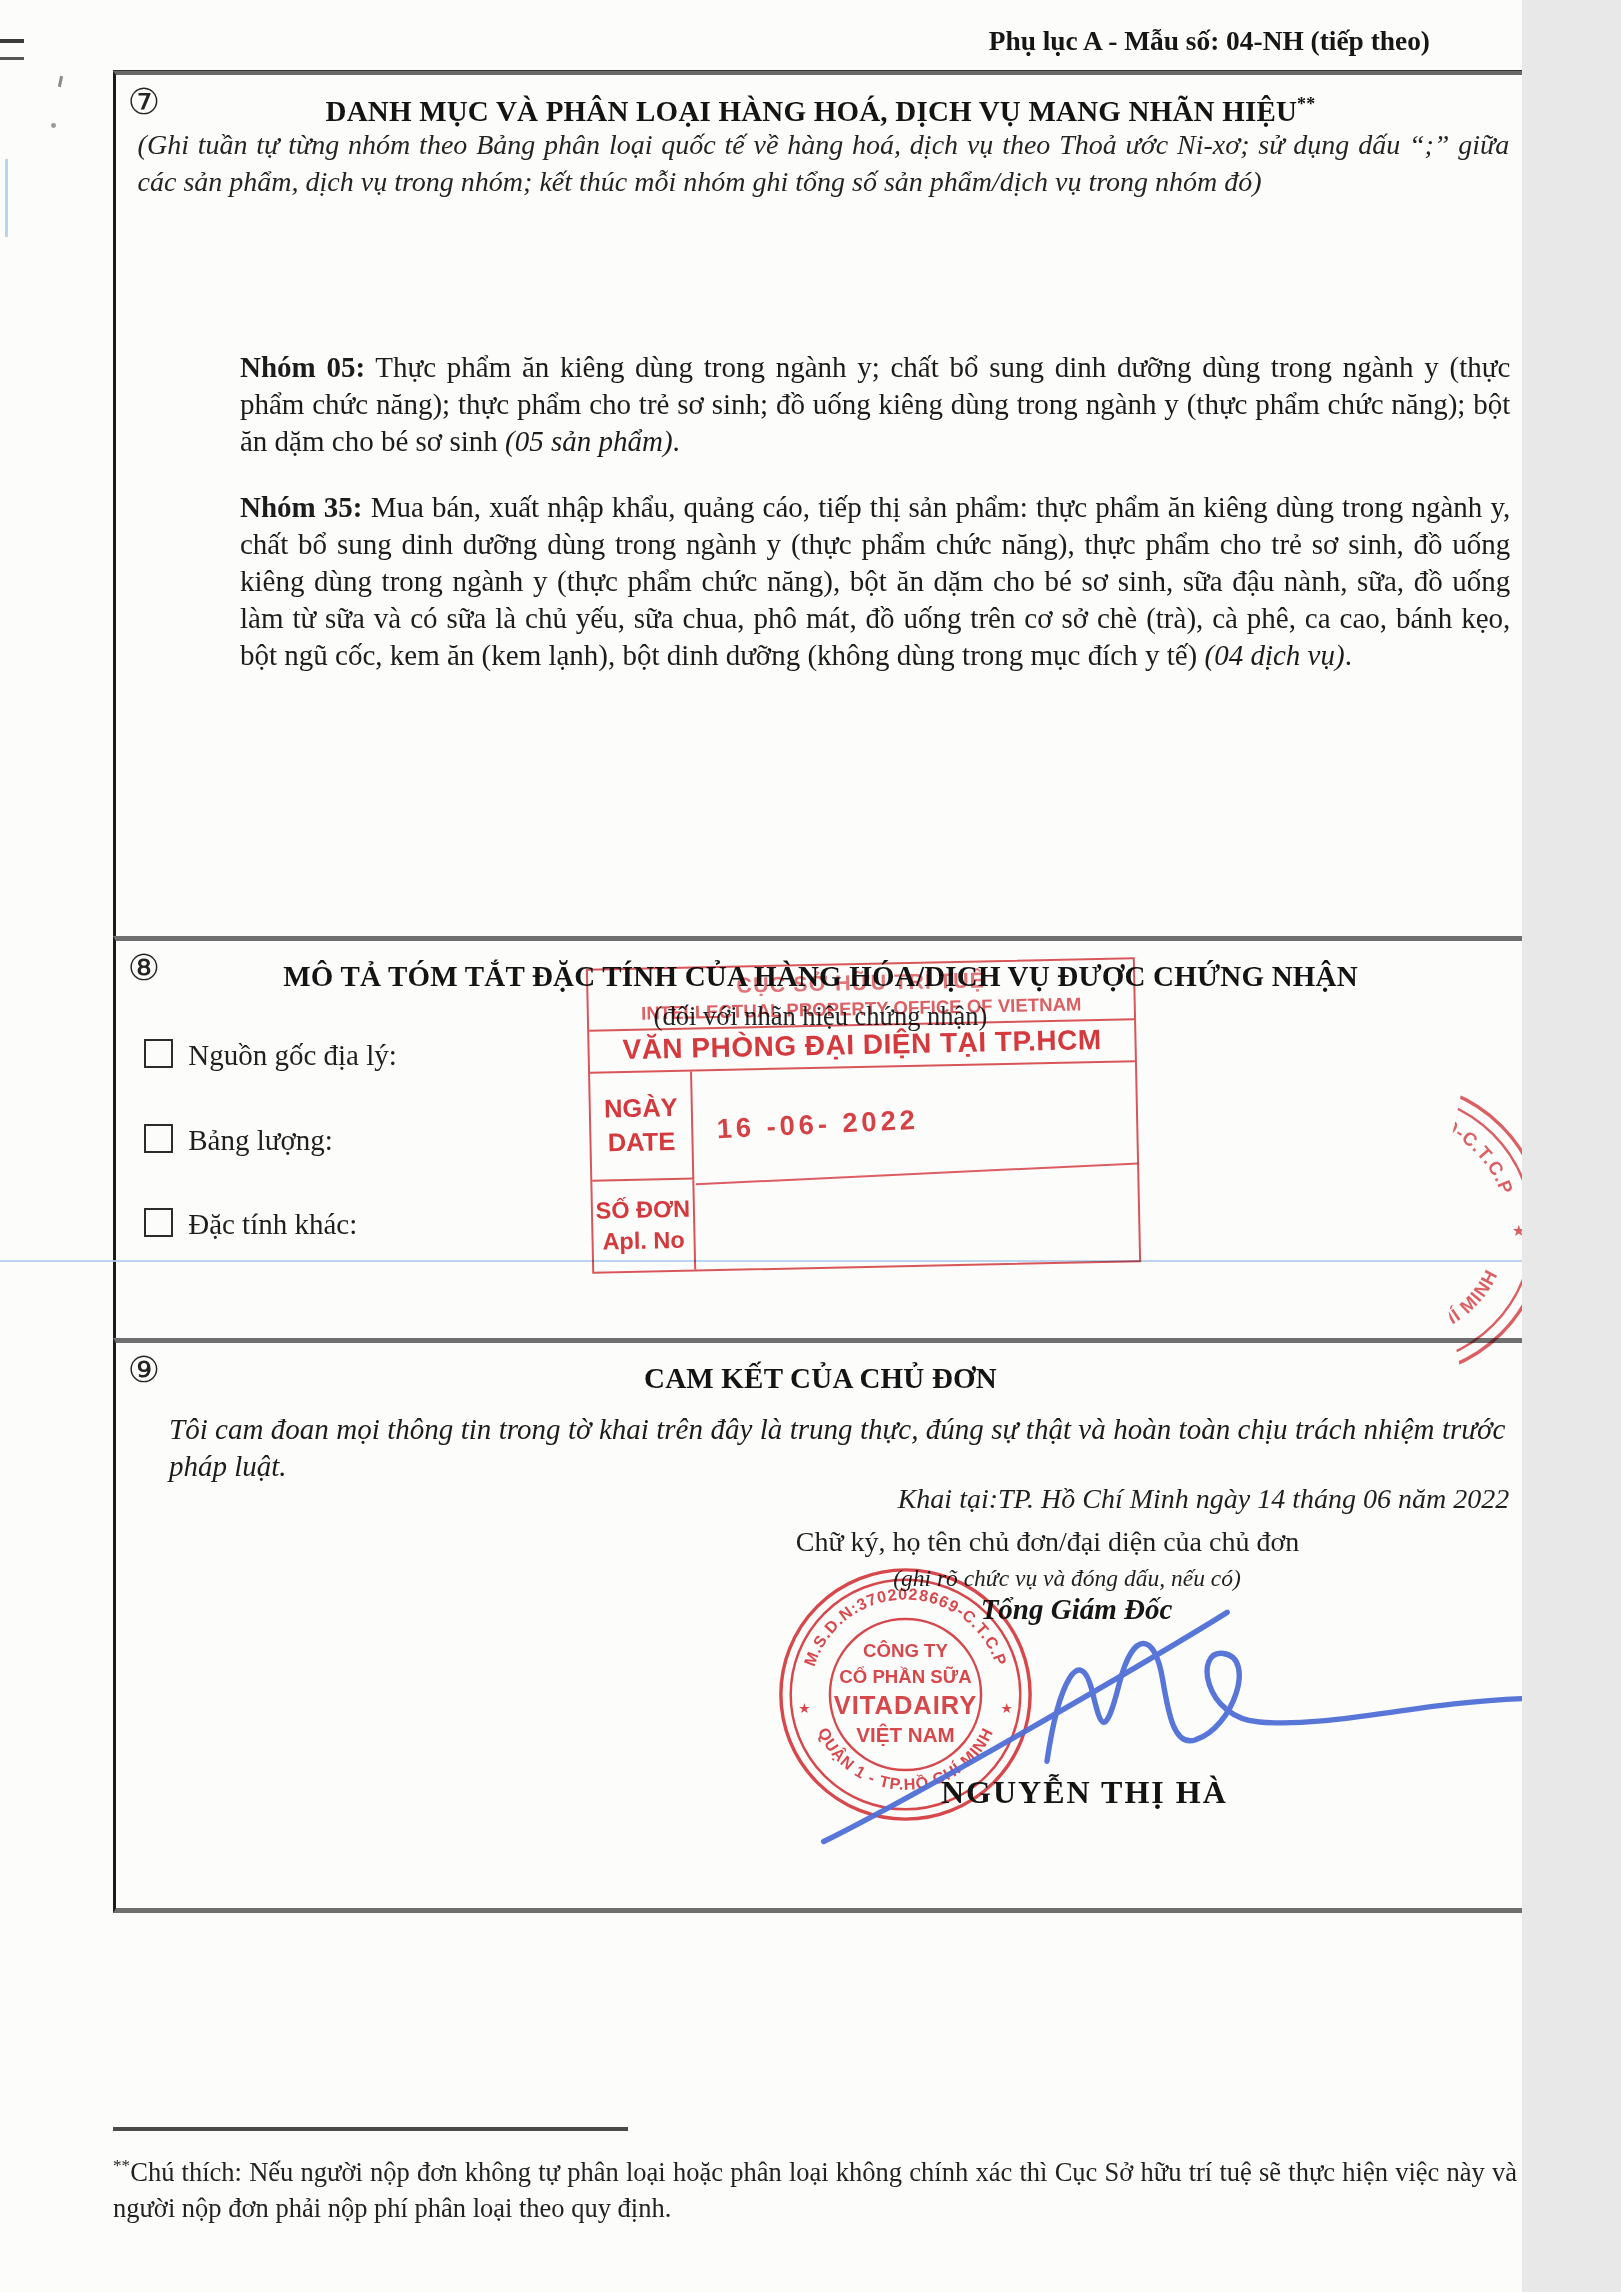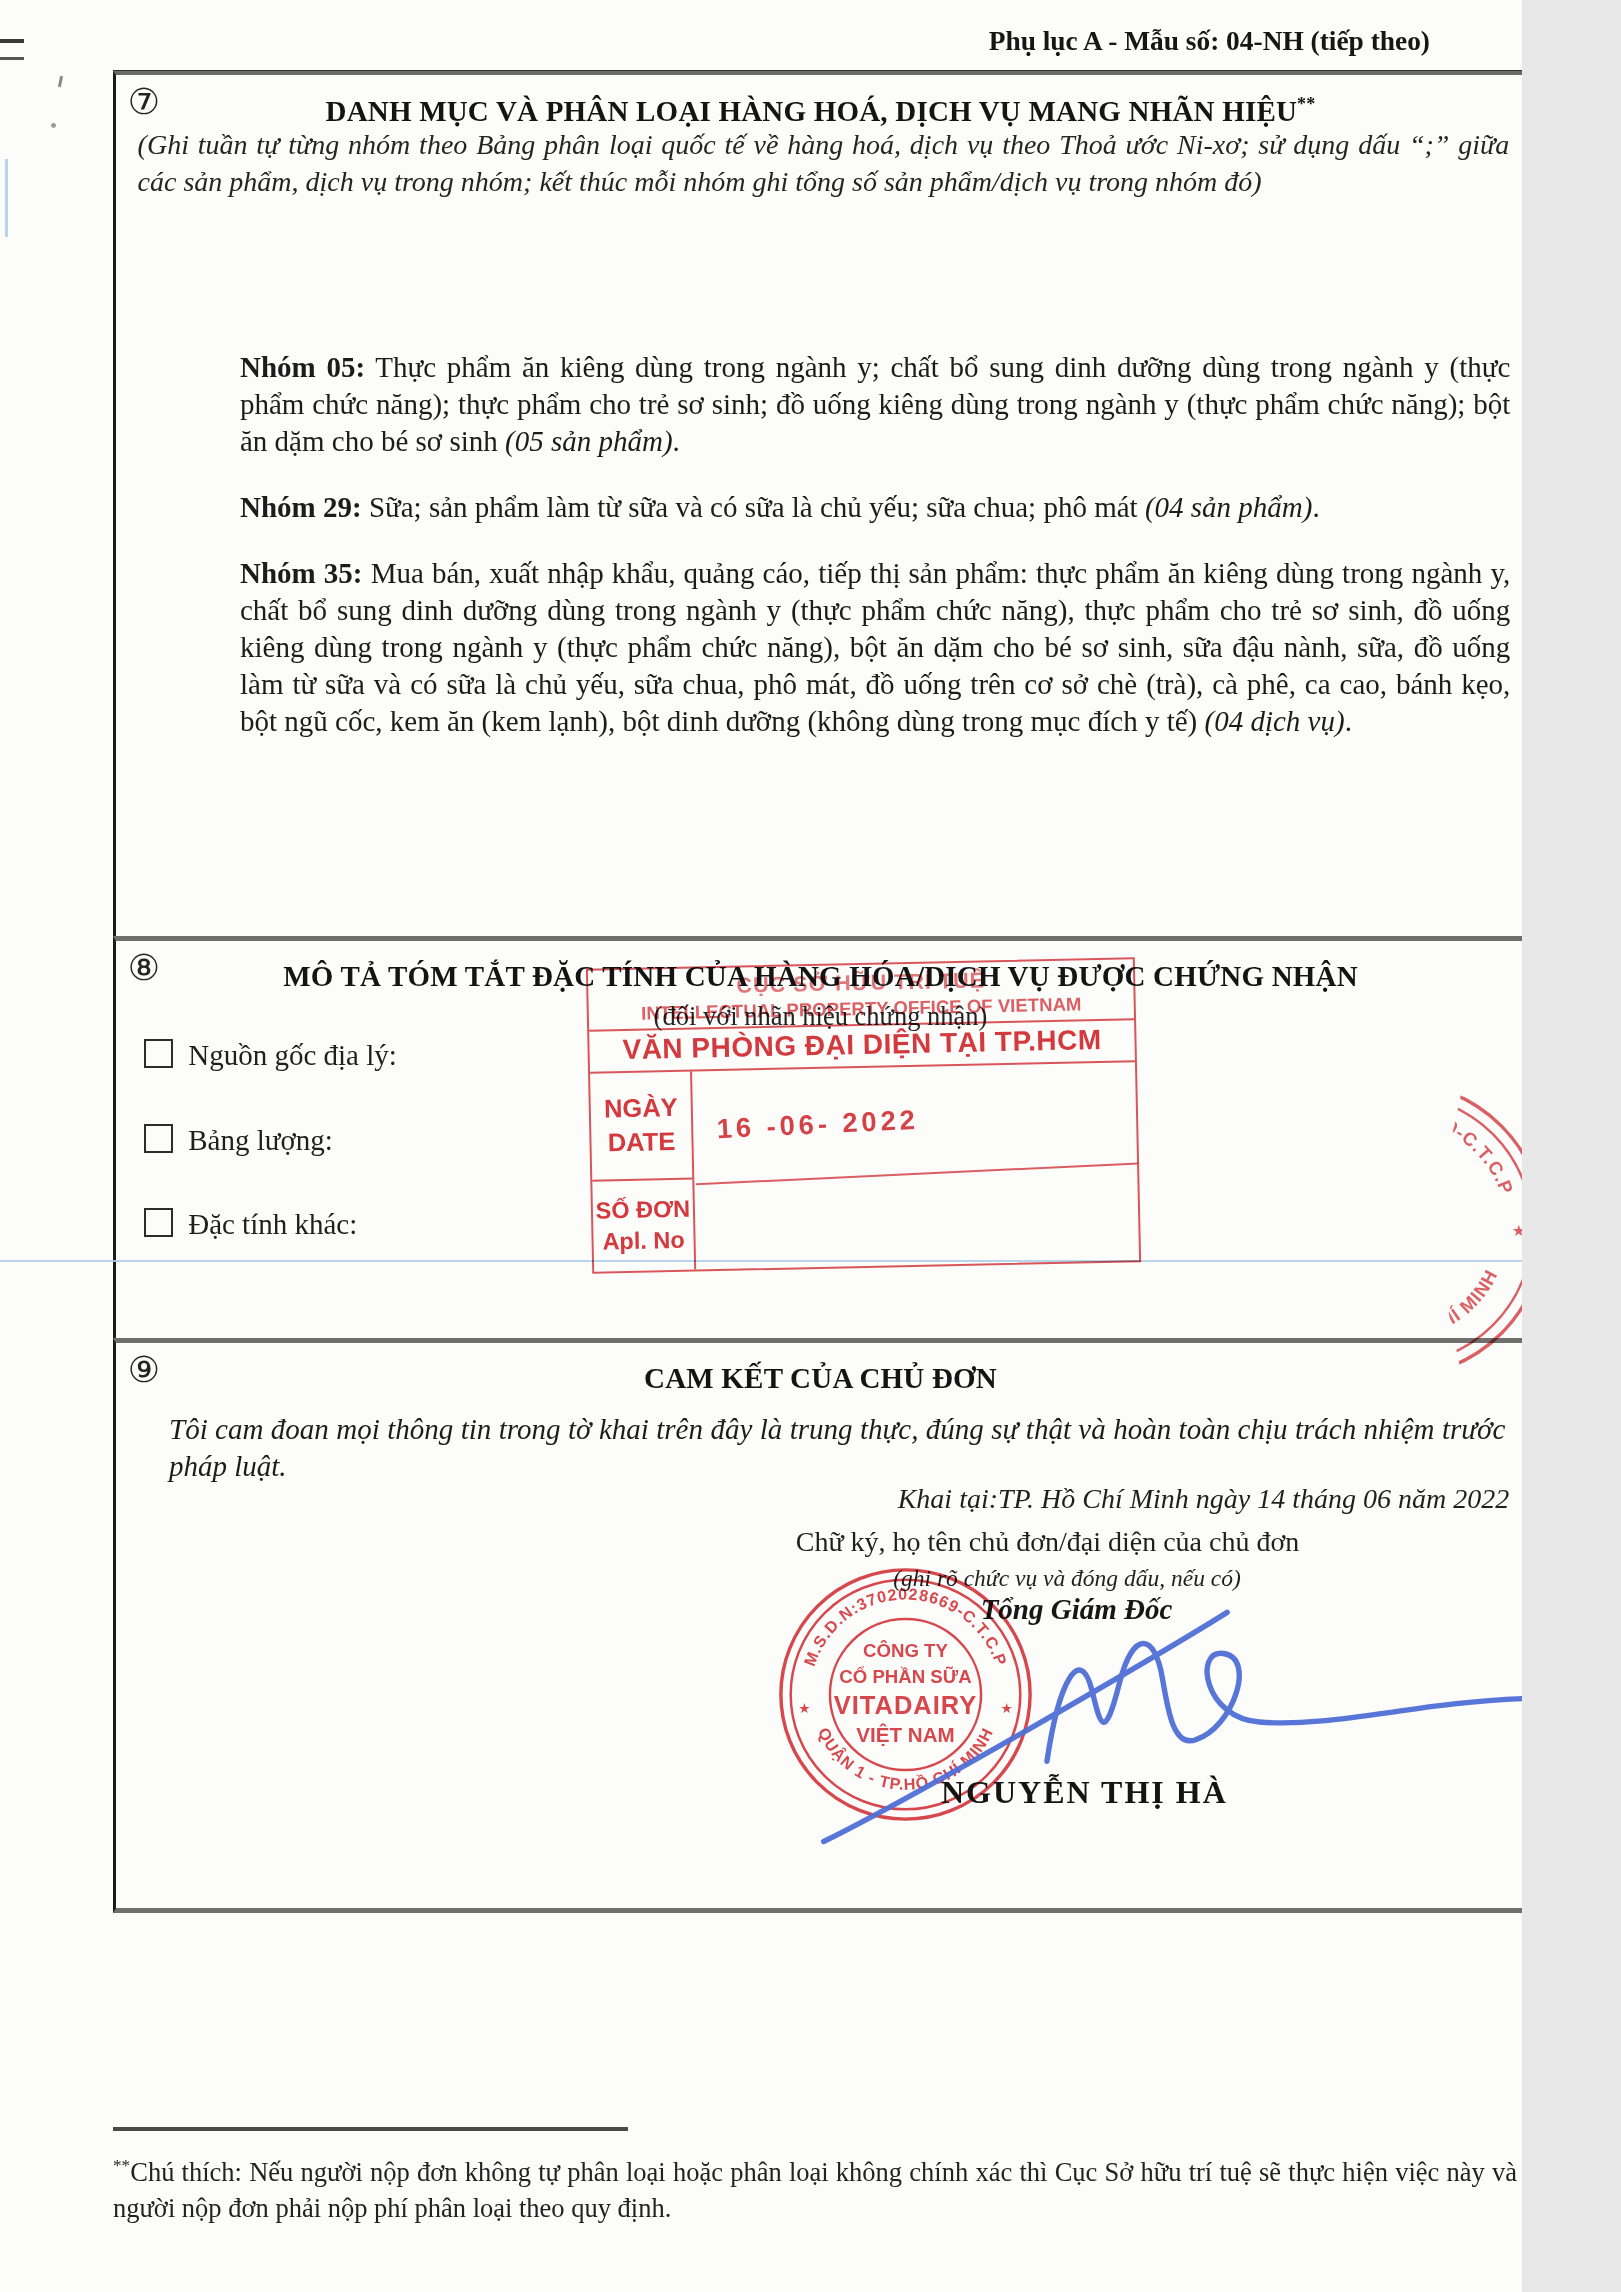--- a/index.html
+++ b/index.html
@@ -86,21 +86,20 @@
   <div class="blue-vline"></div>
 
   <div class="hdr">Phụ lục A - Mẫu số: 04-NH (tiếp theo)</div>
 
   <div class="box" id="box1">
     <div class="secnum">⑦</div>
     <div class="sec-title"><span>DANH MỤC VÀ PHÂN LOẠI HÀNG HOÁ, DỊCH VỤ MANG NHÃN HIỆU</span><sup>**</sup></div>
     <div class="instruction">(Ghi tuần tự từng nhóm theo Bảng phân loại quốc tế về hàng hoá, dịch vụ theo Thoả ước Ni-xơ; sử dụng dấu “;” giữa các sản phẩm, dịch vụ trong nhóm; kết thúc mỗi nhóm ghi tổng số sản phẩm/dịch vụ trong nhóm đó)</div>
     <div class="groups">
       <p class="group"><span class="glabel">Nhóm 05:</span><span> Thực phẩm ăn kiêng dùng trong ngành y; chất bổ sung dinh dưỡng dùng trong ngành y (thực phẩm chức năng); thực phẩm cho trẻ sơ sinh; đồ uống kiêng dùng trong ngành y (thực phẩm chức năng); bột ăn dặm cho bé sơ sinh </span><span class="gnote">(05 sản phẩm)</span><span>.</span></p>
-      <p class="group"><span class="glabel">Nhóm 29:</span><span> Sữa; sản phẩm làm từ sữa và có sữa là chủ yếu; sữa chua; phô mát </span><span class="gnote">(04 sản phẩm)</span><span>.</span></p>
       <p class="group"><span class="glabel">Nhóm 35:</span><span> Mua bán, xuất nhập khẩu, quảng cáo, tiếp thị sản phẩm: thực phẩm ăn kiêng dùng trong ngành y, chất bổ sung dinh dưỡng dùng trong ngành y (thực phẩm chức năng), thực phẩm cho trẻ sơ sinh, đồ uống kiêng dùng trong ngành y (thực phẩm chức năng), bột ăn dặm cho bé sơ sinh, sữa đậu nành, sữa, đồ uống làm từ sữa và có sữa là chủ yếu, sữa chua, phô mát, đồ uống trên cơ sở chè (trà), cà phê, ca cao, bánh kẹo, bột ngũ cốc, kem ăn (kem lạnh), bột dinh dưỡng (không dùng trong mục đích y tế) </span><span class="gnote">(04 dịch vụ)</span><span>.</span></p>
     </div>
   </div>
 
   <div class="box" id="box2">
     <div class="secnum">⑧</div>
     <div class="sec-title">MÔ TẢ TÓM TẮT ĐẶC TÍNH CỦA HÀNG HÓA/DỊCH VỤ ĐƯỢC CHỨNG NHẬN</div>
     <div class="sub">(đối với nhãn hiệu chứng nhận)</div>
     <div class="cb-row" style="top:98px;">
       <span class="cbx"></span>

